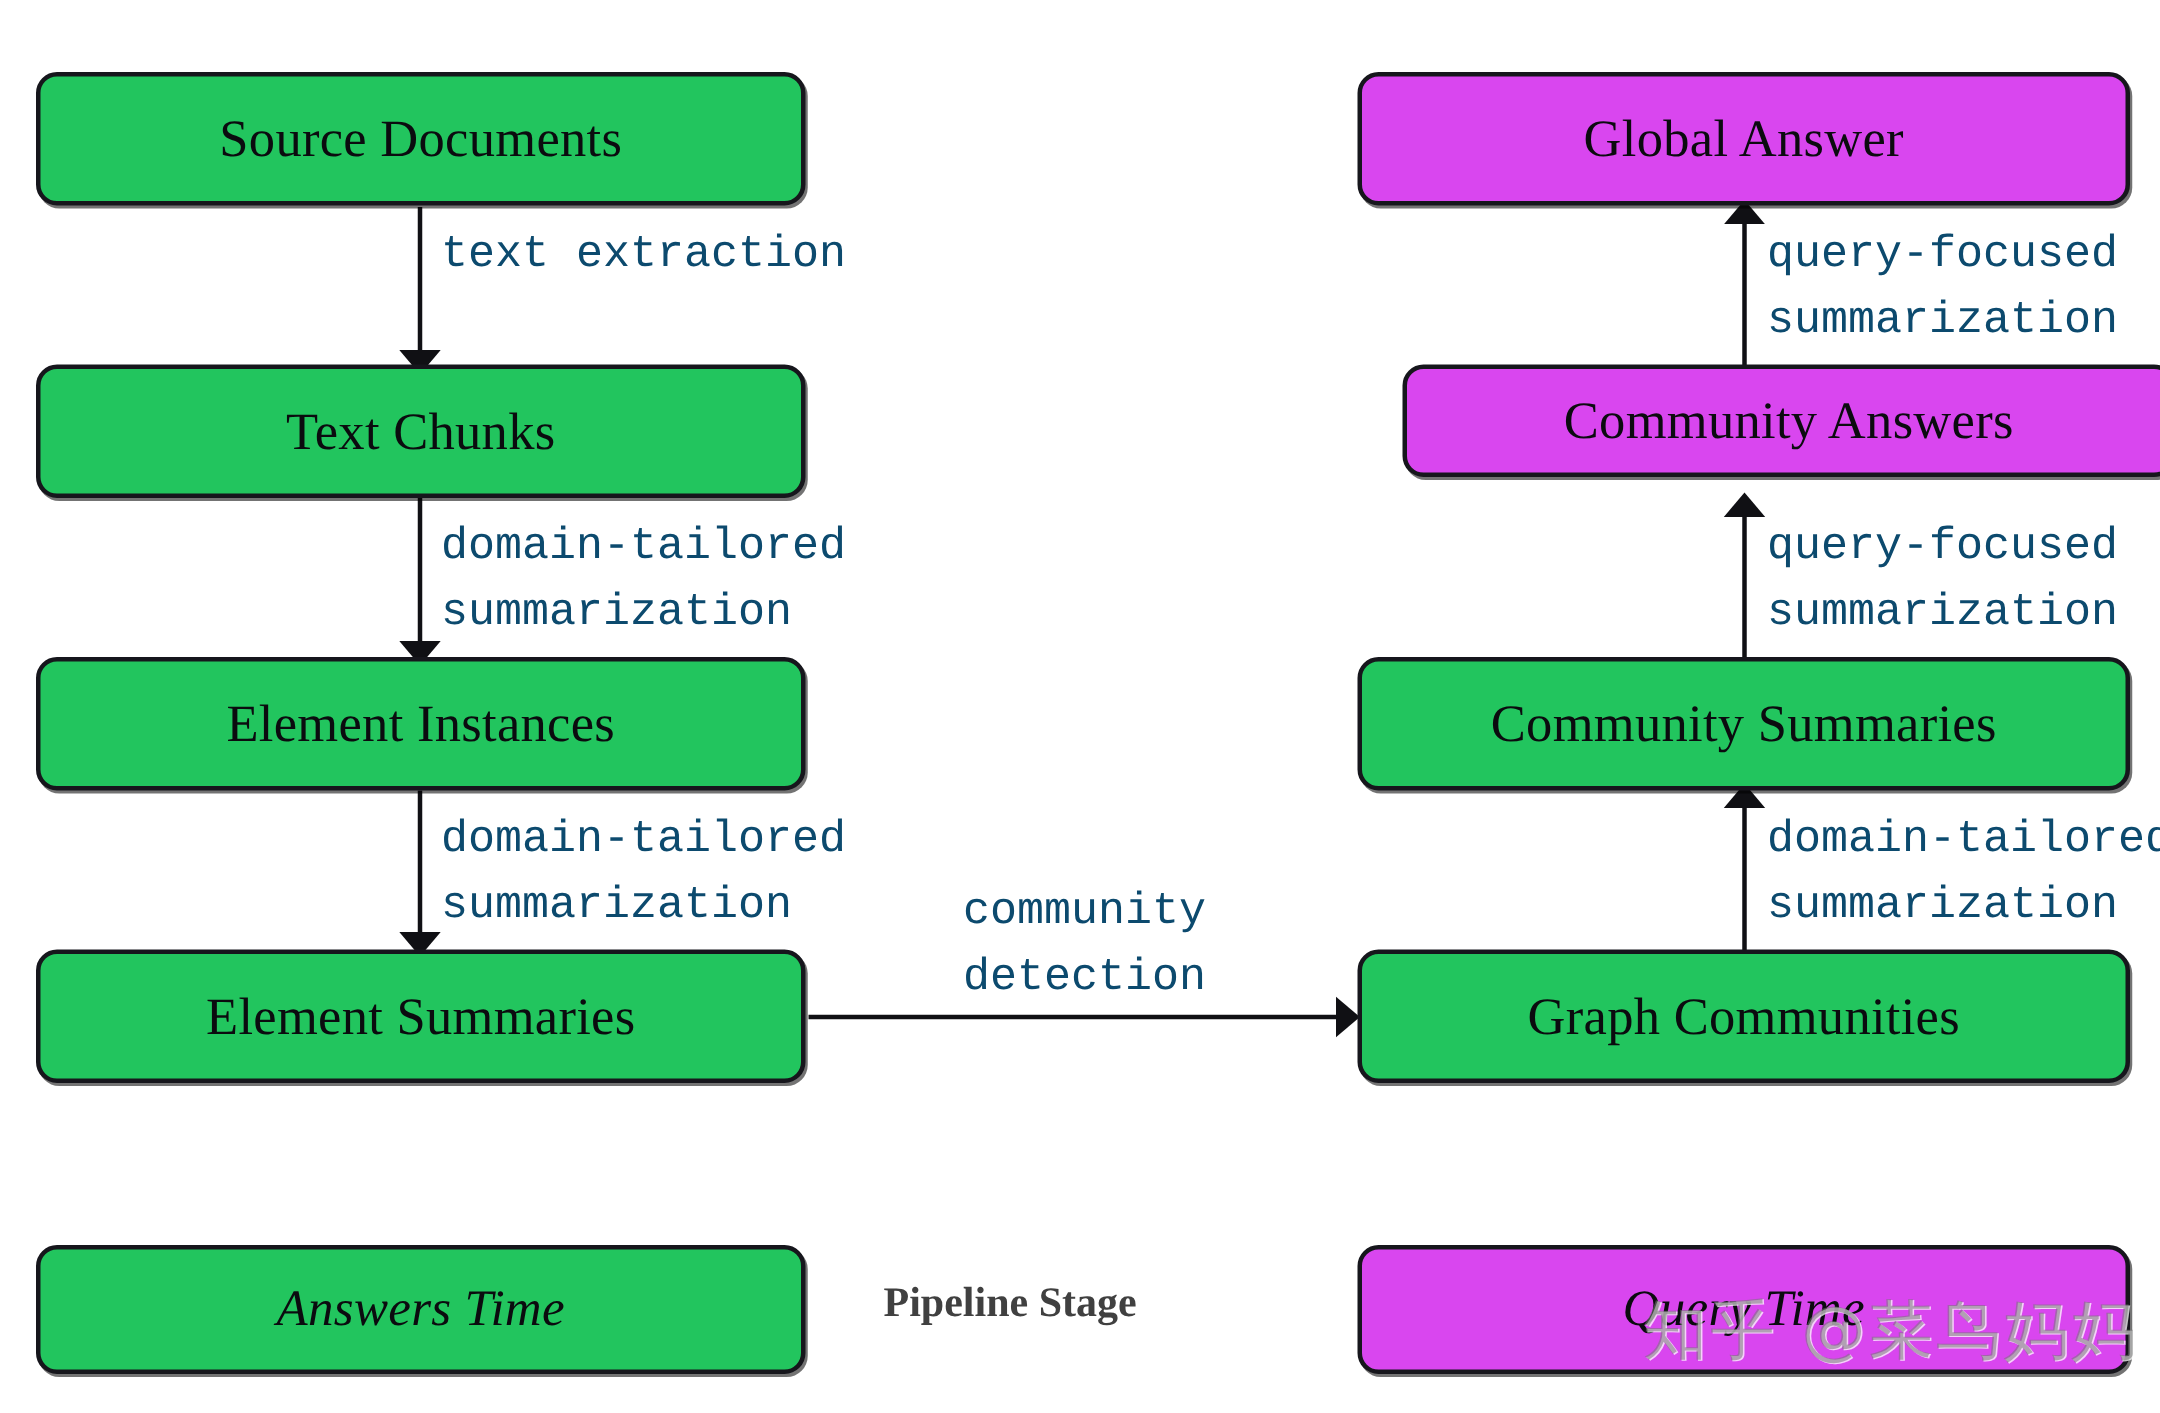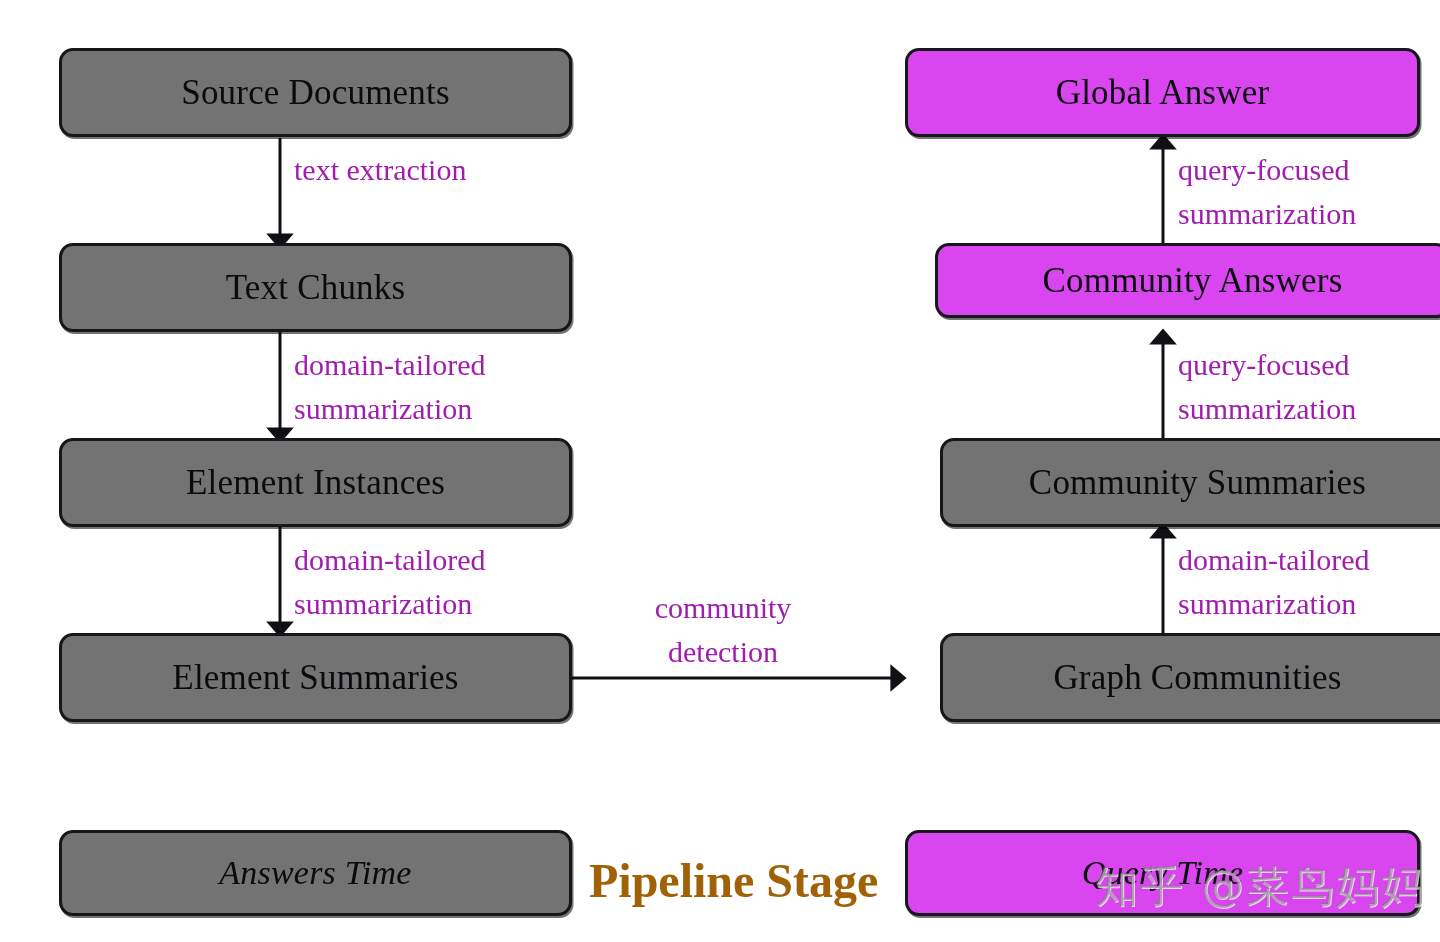--- a/index.html
+++ b/index.html
@@ -28,45 +28,46 @@
     text-align: center;
     color: #0b0b0f;
     letter-spacing: 0.2px;
     box-shadow: 1.5px 2px 0 rgba(0,0,0,0.55);
   }
   .node .node-label {
     font-size: 35px;
     line-height: 1;
     white-space: nowrap;
   }
-  .fill-indexing { background: #737373; margin-left: 35px; }
+  .fill-indexing { background: #22c55e; }
   .fill-query    { background: #d946ef; }
 
   .legend .node-label {
     font-style: italic;
     font-size: 34px;
   }
 
   
   .stage-caption {
     position: absolute;
     font-family: "Liberation Serif", "DejaVu Serif", serif;
     font-weight: bold;
-    font-size: 48px;
-    color: #a16207;
+    font-size: 28px;
+    color: #404040;
     white-space: nowrap;
   }
 
   
   .edge-label {
     position: absolute;
     font-size: 30px;
     line-height: 1.48;
-    color: #a21caf;
+    color: #0c4a6e;
     white-space: nowrap;
+    font-family: Liberation Mono, monospace;
   }
   .edge-label .ln { display: block; }
 
   
   #arrows {
     position: absolute;
     left: 0;
     top: 0;
     width: 1440px;
     height: 942px;

